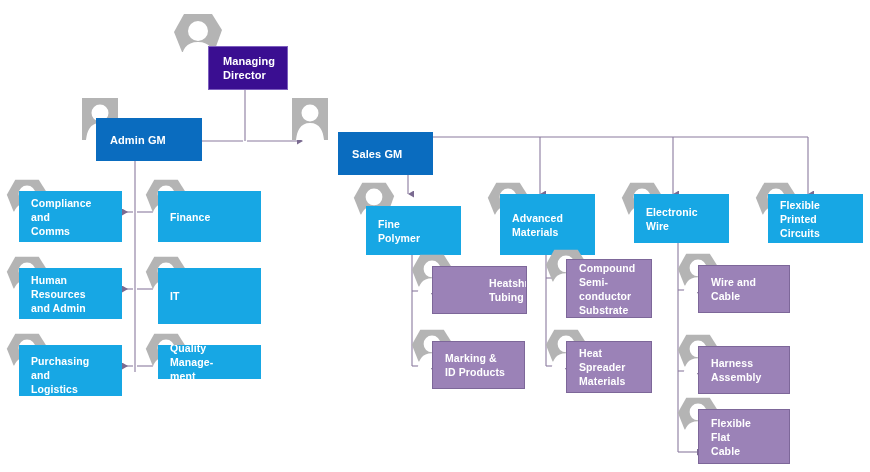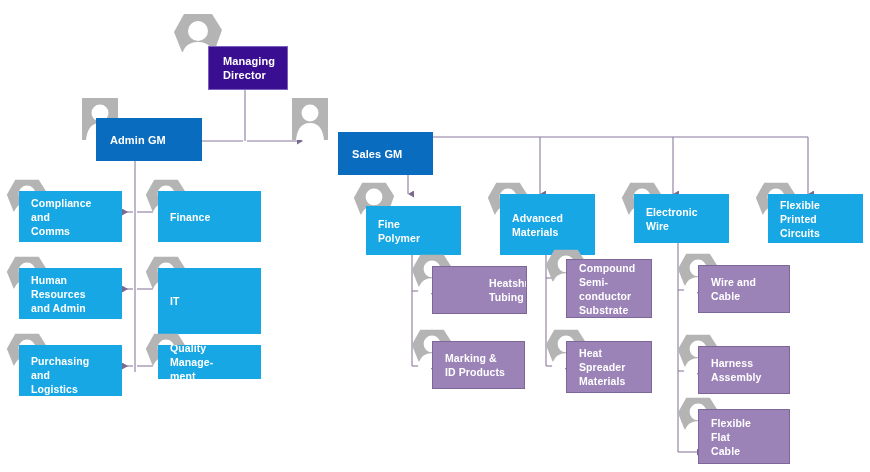--- a/index.html
+++ b/index.html
@@ -204,21 +204,21 @@
 and Admin</span>
   </div>
 
   <div class="avatar" style="left:144px; top:255px;">
     <svg width="44" height="42" viewBox="0 0 52 50">
       <path d="M12 2 L40 2 L50 18 L42 40 L10 40 L2 20 Z" fill="#b4b4b4"></path>
       <circle cx="26" cy="19" r="10" fill="#ffffff"></circle>
       <path d="M26 30 C14 30 10 38 9 48 L43 48 C42 38 38 30 26 30 Z" fill="#ffffff"></path>
     </svg>
   </div>
-  <div class="node lvl-dept" style="left:158px; top:268px; width:103px; height:66px;">
+  <div class="node lvl-dept" style="left:158px; top:268px; width:103px; height:56px;">
     <span class="label">IT</span>
   </div>
 
   <div class="avatar" style="left:5px; top:332px;">
     <svg width="44" height="42" viewBox="0 0 52 50">
       <path d="M12 2 L40 2 L50 18 L42 40 L10 40 L2 20 Z" fill="#b4b4b4"></path>
       <circle cx="26" cy="19" r="10" fill="#ffffff"></circle>
       <path d="M26 30 C14 30 10 38 9 48 L43 48 C42 38 38 30 26 30 Z" fill="#ffffff"></path>
     </svg>
   </div>

